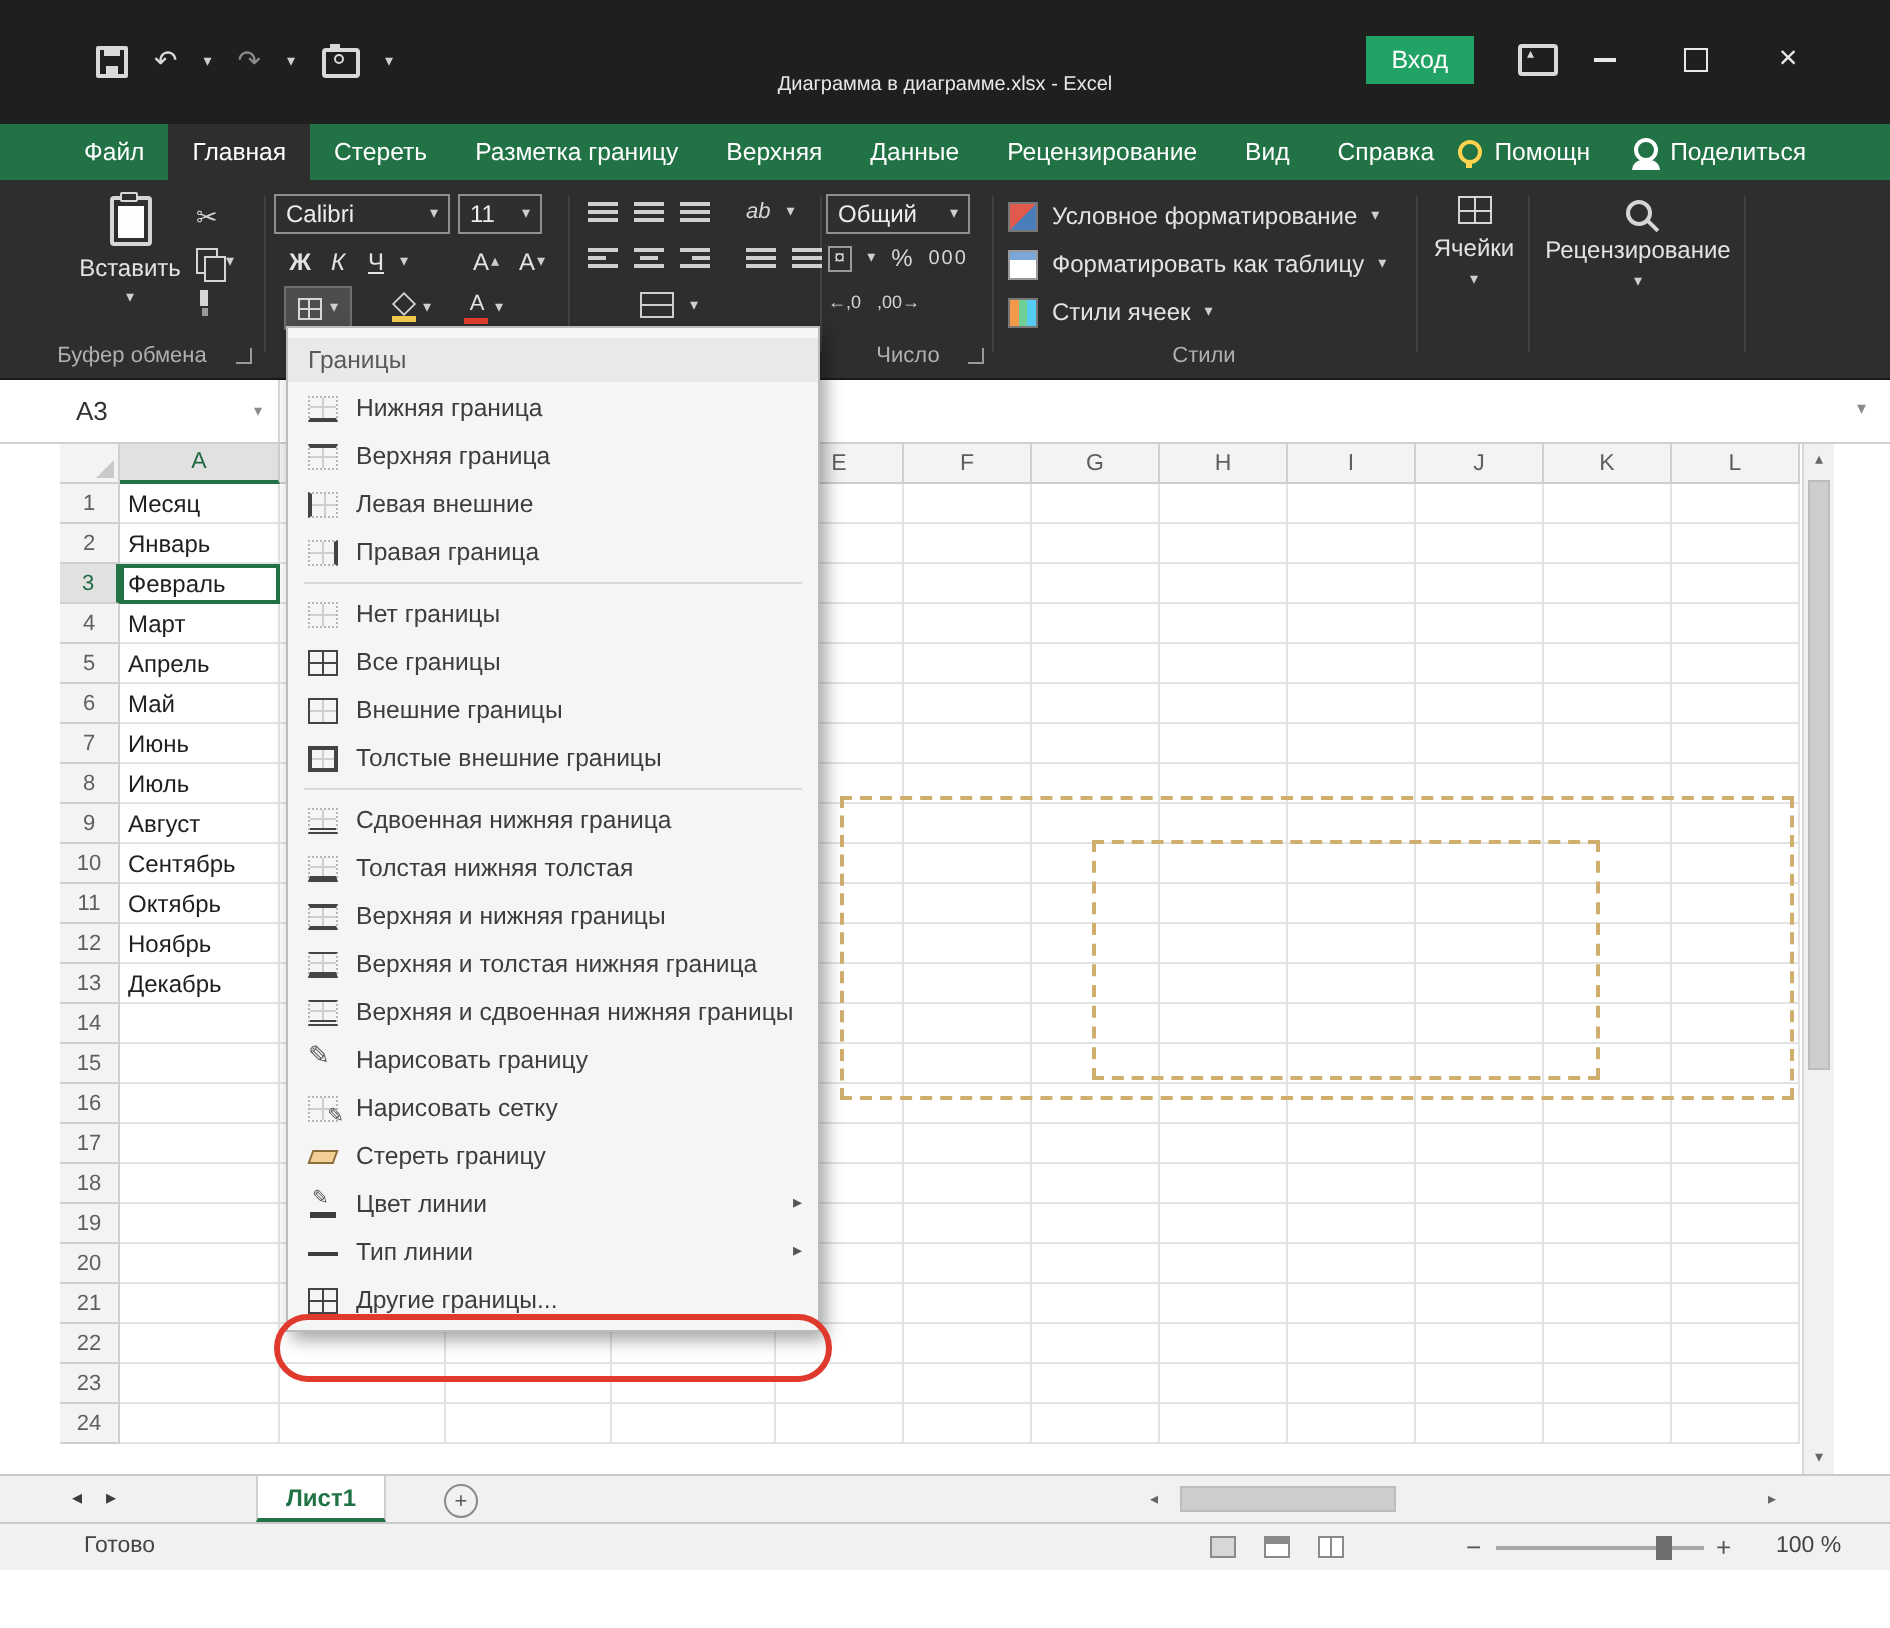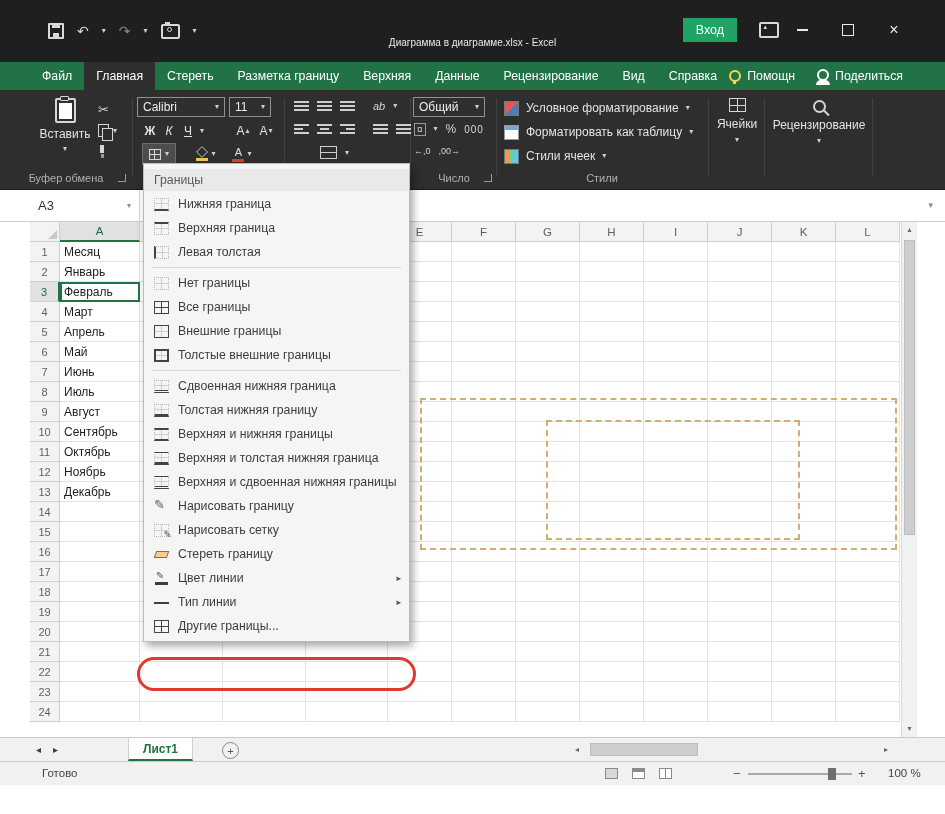--- a/index.html
+++ b/index.html
@@ -808,21 +808,25 @@
       <div class="bm-item">
         <span class="mi bottom"></span>
         <span class="bm-label">Нижняя граница</span>
       </div>
       <div class="bm-item">
         <span class="mi top"></span>
         <span class="bm-label">Верхняя граница</span>
       </div>
       <div class="bm-item">
         <span class="mi left"></span>
-        <span class="bm-label">Левая толстая</span>
+        <span class="bm-label">Левая внешние</span>
+      </div>
+      <div class="bm-item">
+        <span class="mi right"></span>
+        <span class="bm-label">Правая граница</span>
       </div>
       <div class="bm-sep"></div>
       <div class="bm-item">
         <span class="mi none"></span>
         <span class="bm-label">Нет границы</span>
       </div>
       <div class="bm-item">
         <span class="mi all"></span>
         <span class="bm-label">Все границы</span>
       </div>
@@ -834,21 +838,21 @@
         <span class="mi thick-outer"></span>
         <span class="bm-label">Толстые внешние границы</span>
       </div>
       <div class="bm-sep"></div>
       <div class="bm-item">
         <span class="mi double-bottom"></span>
         <span class="bm-label">Сдвоенная нижняя граница</span>
       </div>
       <div class="bm-item">
         <span class="mi thick-bottom"></span>
-        <span class="bm-label">Толстая нижняя границу</span>
+        <span class="bm-label">Толстая нижняя толстая</span>
       </div>
       <div class="bm-item">
         <span class="mi top-bottom"></span>
         <span class="bm-label">Верхняя и нижняя границы</span>
       </div>
       <div class="bm-item">
         <span class="mi top-thick-bottom"></span>
         <span class="bm-label">Верхняя и толстая нижняя граница</span>
       </div>
       <div class="bm-item">

